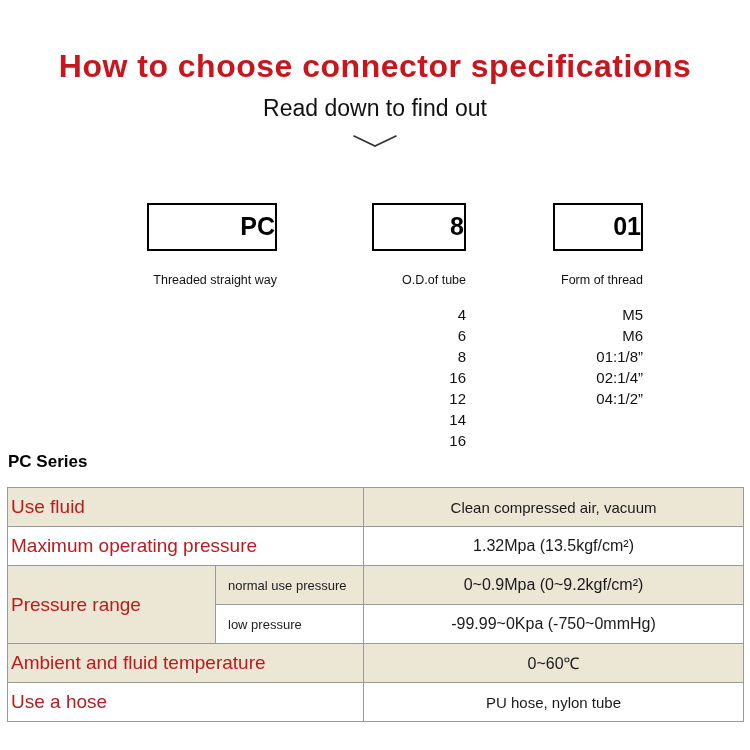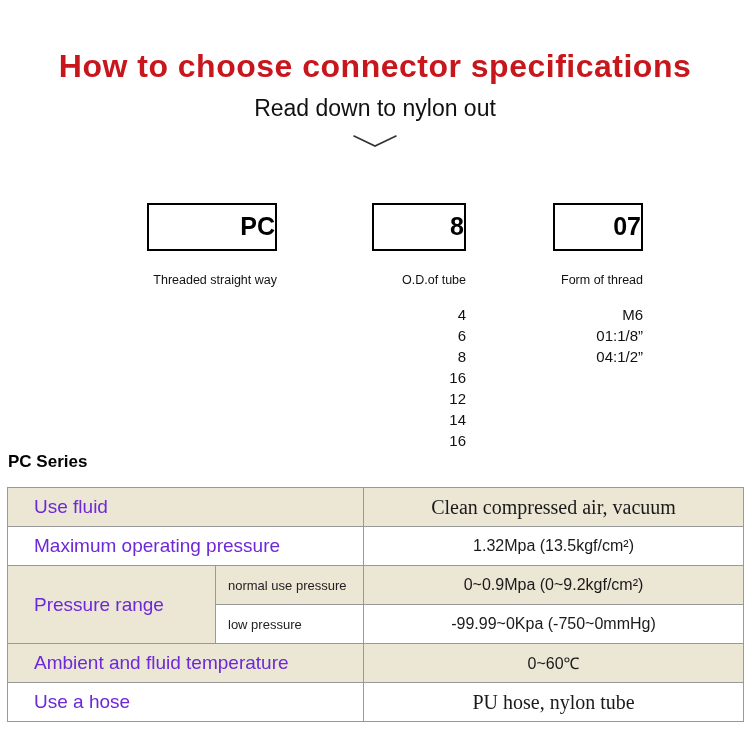--- a/index.html
+++ b/index.html
@@ -53,32 +53,32 @@
     position: absolute; top: 487px; left: 7px; width: 736px;
     border-collapse: collapse; table-layout: fixed;
   }
   .spec-table td {
     border: 1px solid var(--table_border, #999999);
     height: 36px; background: #ffffff; overflow: hidden;
   }
   .spec-table tr.beige td { background: var(--row_beige, #ece6d5); }
   .spec-table td.white-cell { background: #ffffff; }
 
-  td.label    { font-size: 19px; padding-left: 26px; color: #6d28d9; }
+  td.label    { font-size: 19px; padding-left: 3px; color: #b91c1c; }
   td.sublabel { font-size: 13px; padding-left: 12px; color: #222; }
   td.value    { text-align: center; font-size: 16px; color: #1a1a1a; }
-  td.value.lg { font-size: 20px; font-family: Liberation Serif, serif; }
+  td.value.lg { font-size: 15px; }
 </style>
 </head>
 <body>
 
 <div class="page">
 
   <div class="title">How to choose connector specifications</div>
-  <div class="subtitle">Read down to nylon out</div>
+  <div class="subtitle">Read down to find out</div>
 
   <svg class="chevron" width="46" height="16" viewBox="0 0 46 16">
     <path d="M2 3 L23 13 L44 3" fill="none" stroke="#333" stroke-width="1.6" stroke-linecap="round"></path>
   </svg>
 
   <div class="col col-1">
     <div class="code-box w-pc">PC</div>
     <div class="box-label">Threaded straight way</div>
   </div>
 
@@ -90,25 +90,27 @@
       <div>6</div>
       <div>8</div>
       <div>16</div>
       <div>12</div>
       <div>14</div>
       <div>16</div>
     </div>
   </div>
 
   <div class="col col-3">
-    <div class="code-box w-02">07</div>
+    <div class="code-box w-02">01</div>
     <div class="box-label">Form of thread</div>
     <div class="options">
+      <div>M5</div>
       <div>M6</div>
       <div>01:1/8”</div>
+      <div>02:1/4”</div>
       <div>04:1/2”</div>
     </div>
   </div>
 
   <div class="series-heading">PC Series</div>
 
   <table class="spec-table">
     <colgroup>
       <col style="width:208px">
       <col style="width:148px">

